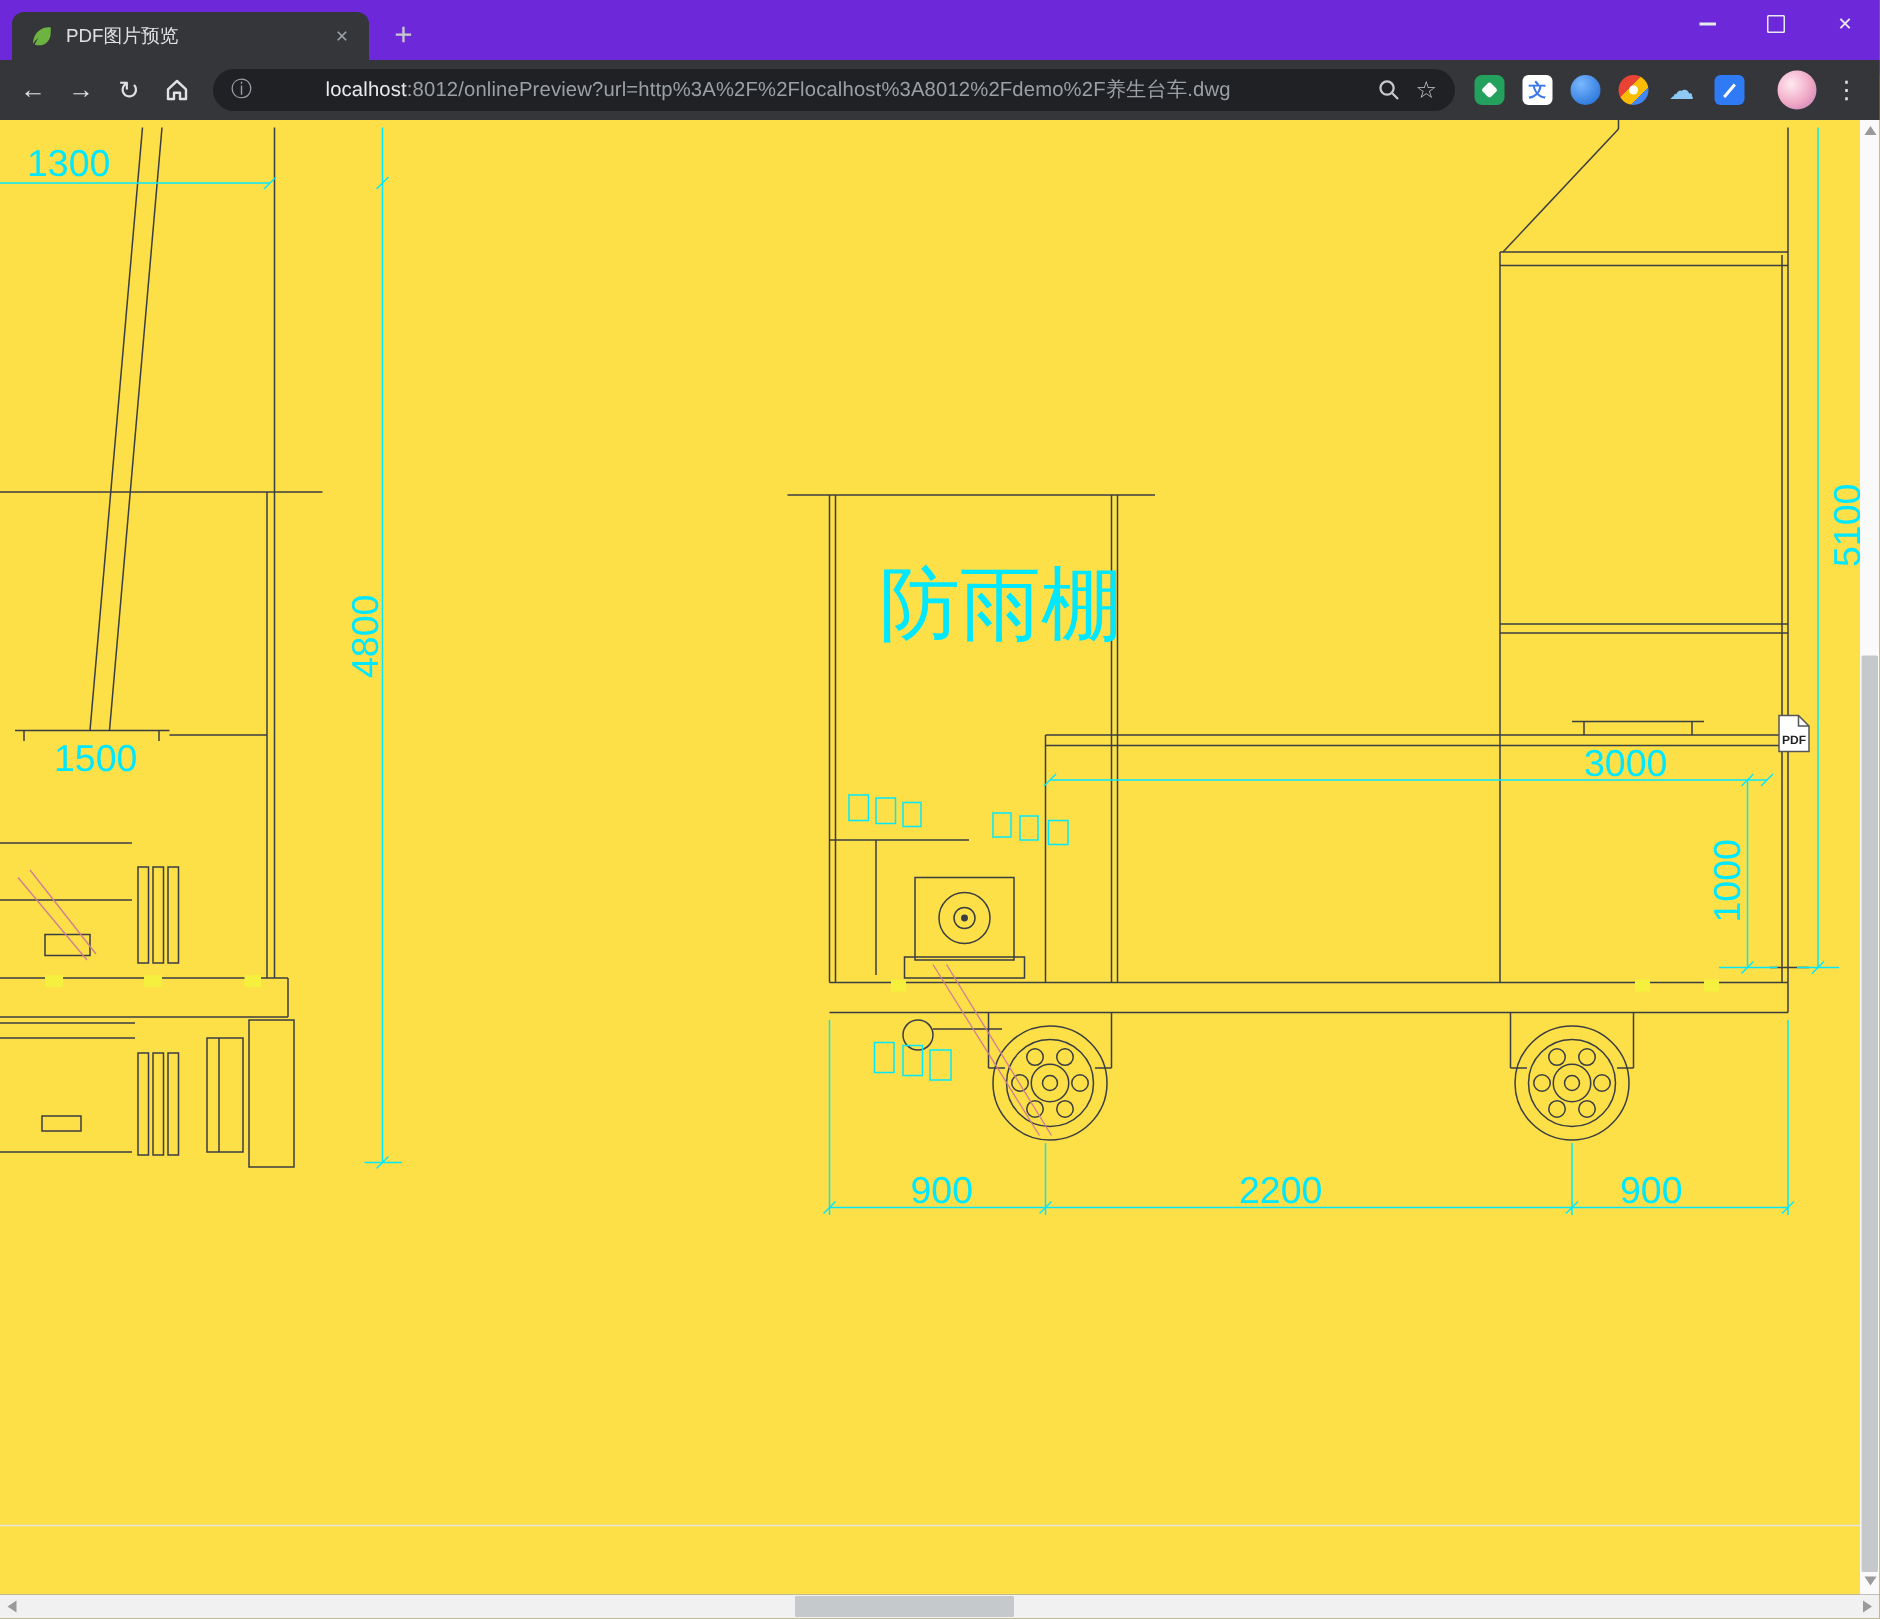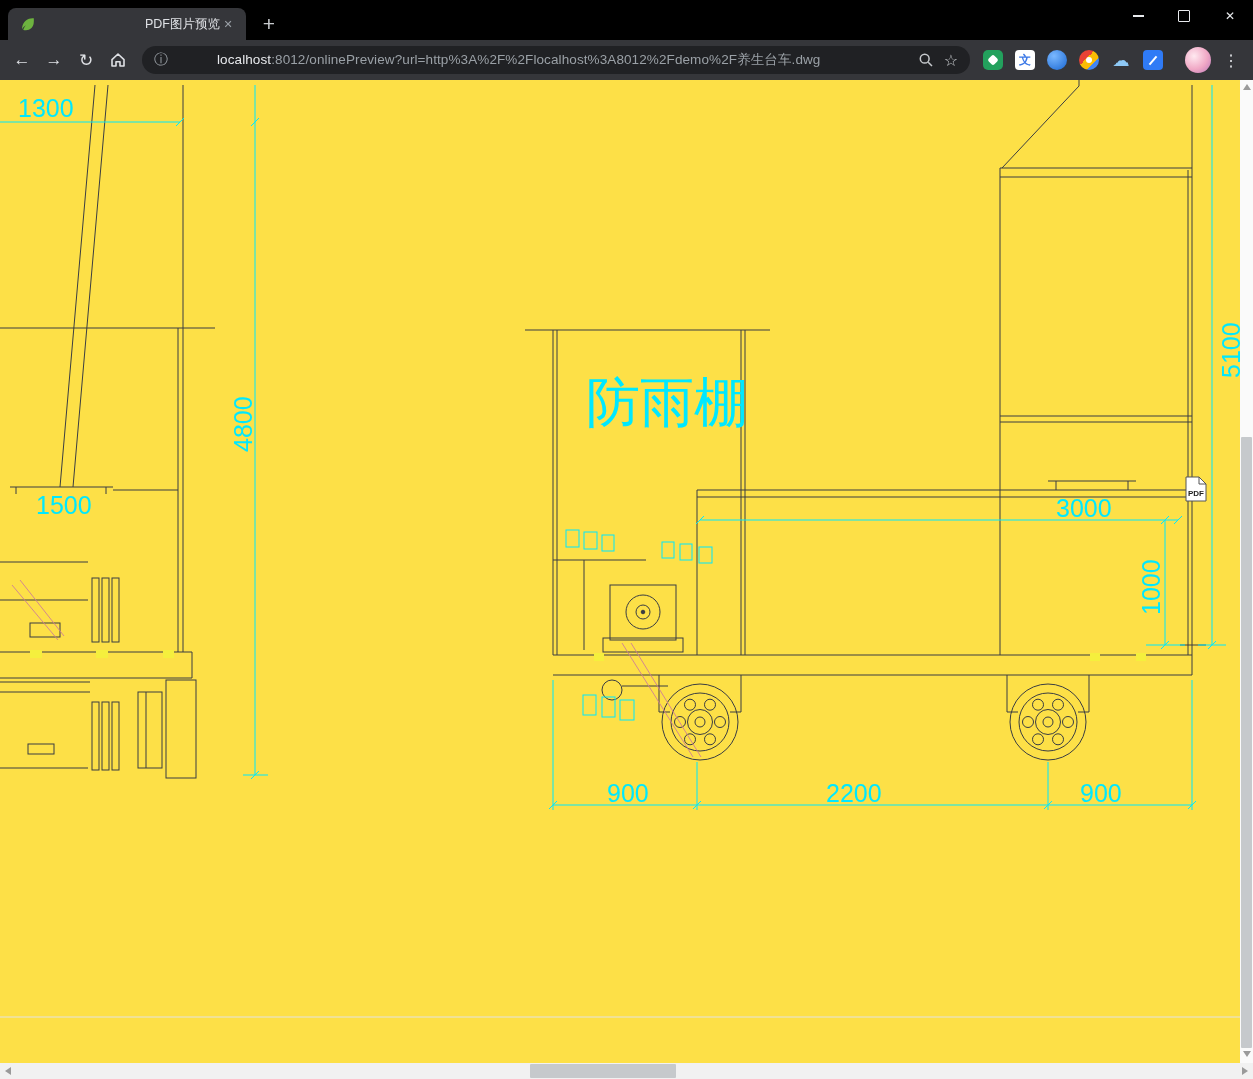--- a/index.html
+++ b/index.html
@@ -1,20 +1,20 @@
 <!DOCTYPE html>
 <html><head>
 <meta charset="utf-8">
 <style>
   html,body{margin:0;padding:0;}
   body{width:1253px;height:1079px;overflow:hidden;background:#202124;font-family:"Liberation Sans",sans-serif;}
   #window{position:relative;width:1253px;height:1079px;}
 
   
-  #tabstrip{position:absolute;left:0;top:0;width:100%;height:50px;background:#000000;text-align:right;}
+  #tabstrip{position:absolute;left:0;top:0;width:100%;height:50px;background:#6d28d9;}
   .tab{position:absolute;left:8px;top:8px;width:238px;height:32px;background:#35363a;border-radius:8px 8px 0 0;display:flex;align-items:center;}
   .favicon{width:16px;height:16px;margin-left:12px;flex:none;}
   .tab-title{margin-left:8px;font-size:12.5px;color:#dfe1e5;white-space:nowrap;overflow:hidden;flex:1;}
   .tab-close{width:16px;height:16px;margin-right:10px;color:#9aa0a6;font-size:11px;display:flex;align-items:center;justify-content:center;border-radius:50%;flex:none;}
   .newtab{position:absolute;left:254px;top:9px;width:30px;height:30px;color:#c7cacd;font-size:21px;display:flex;align-items:center;justify-content:center;}
   #wincontrols{position:absolute;right:0;top:0;height:32px;display:flex;}
   .wc{width:46px;height:32px;display:flex;align-items:center;justify-content:center;color:#e8eaed;font-size:12px;}
   .min-bar{display:block;width:11px;height:1.5px;background:#e8eaed;}
   .max-box{display:block;width:10px;height:10px;border:1.5px solid #e8eaed;border-radius:1px;}
 

